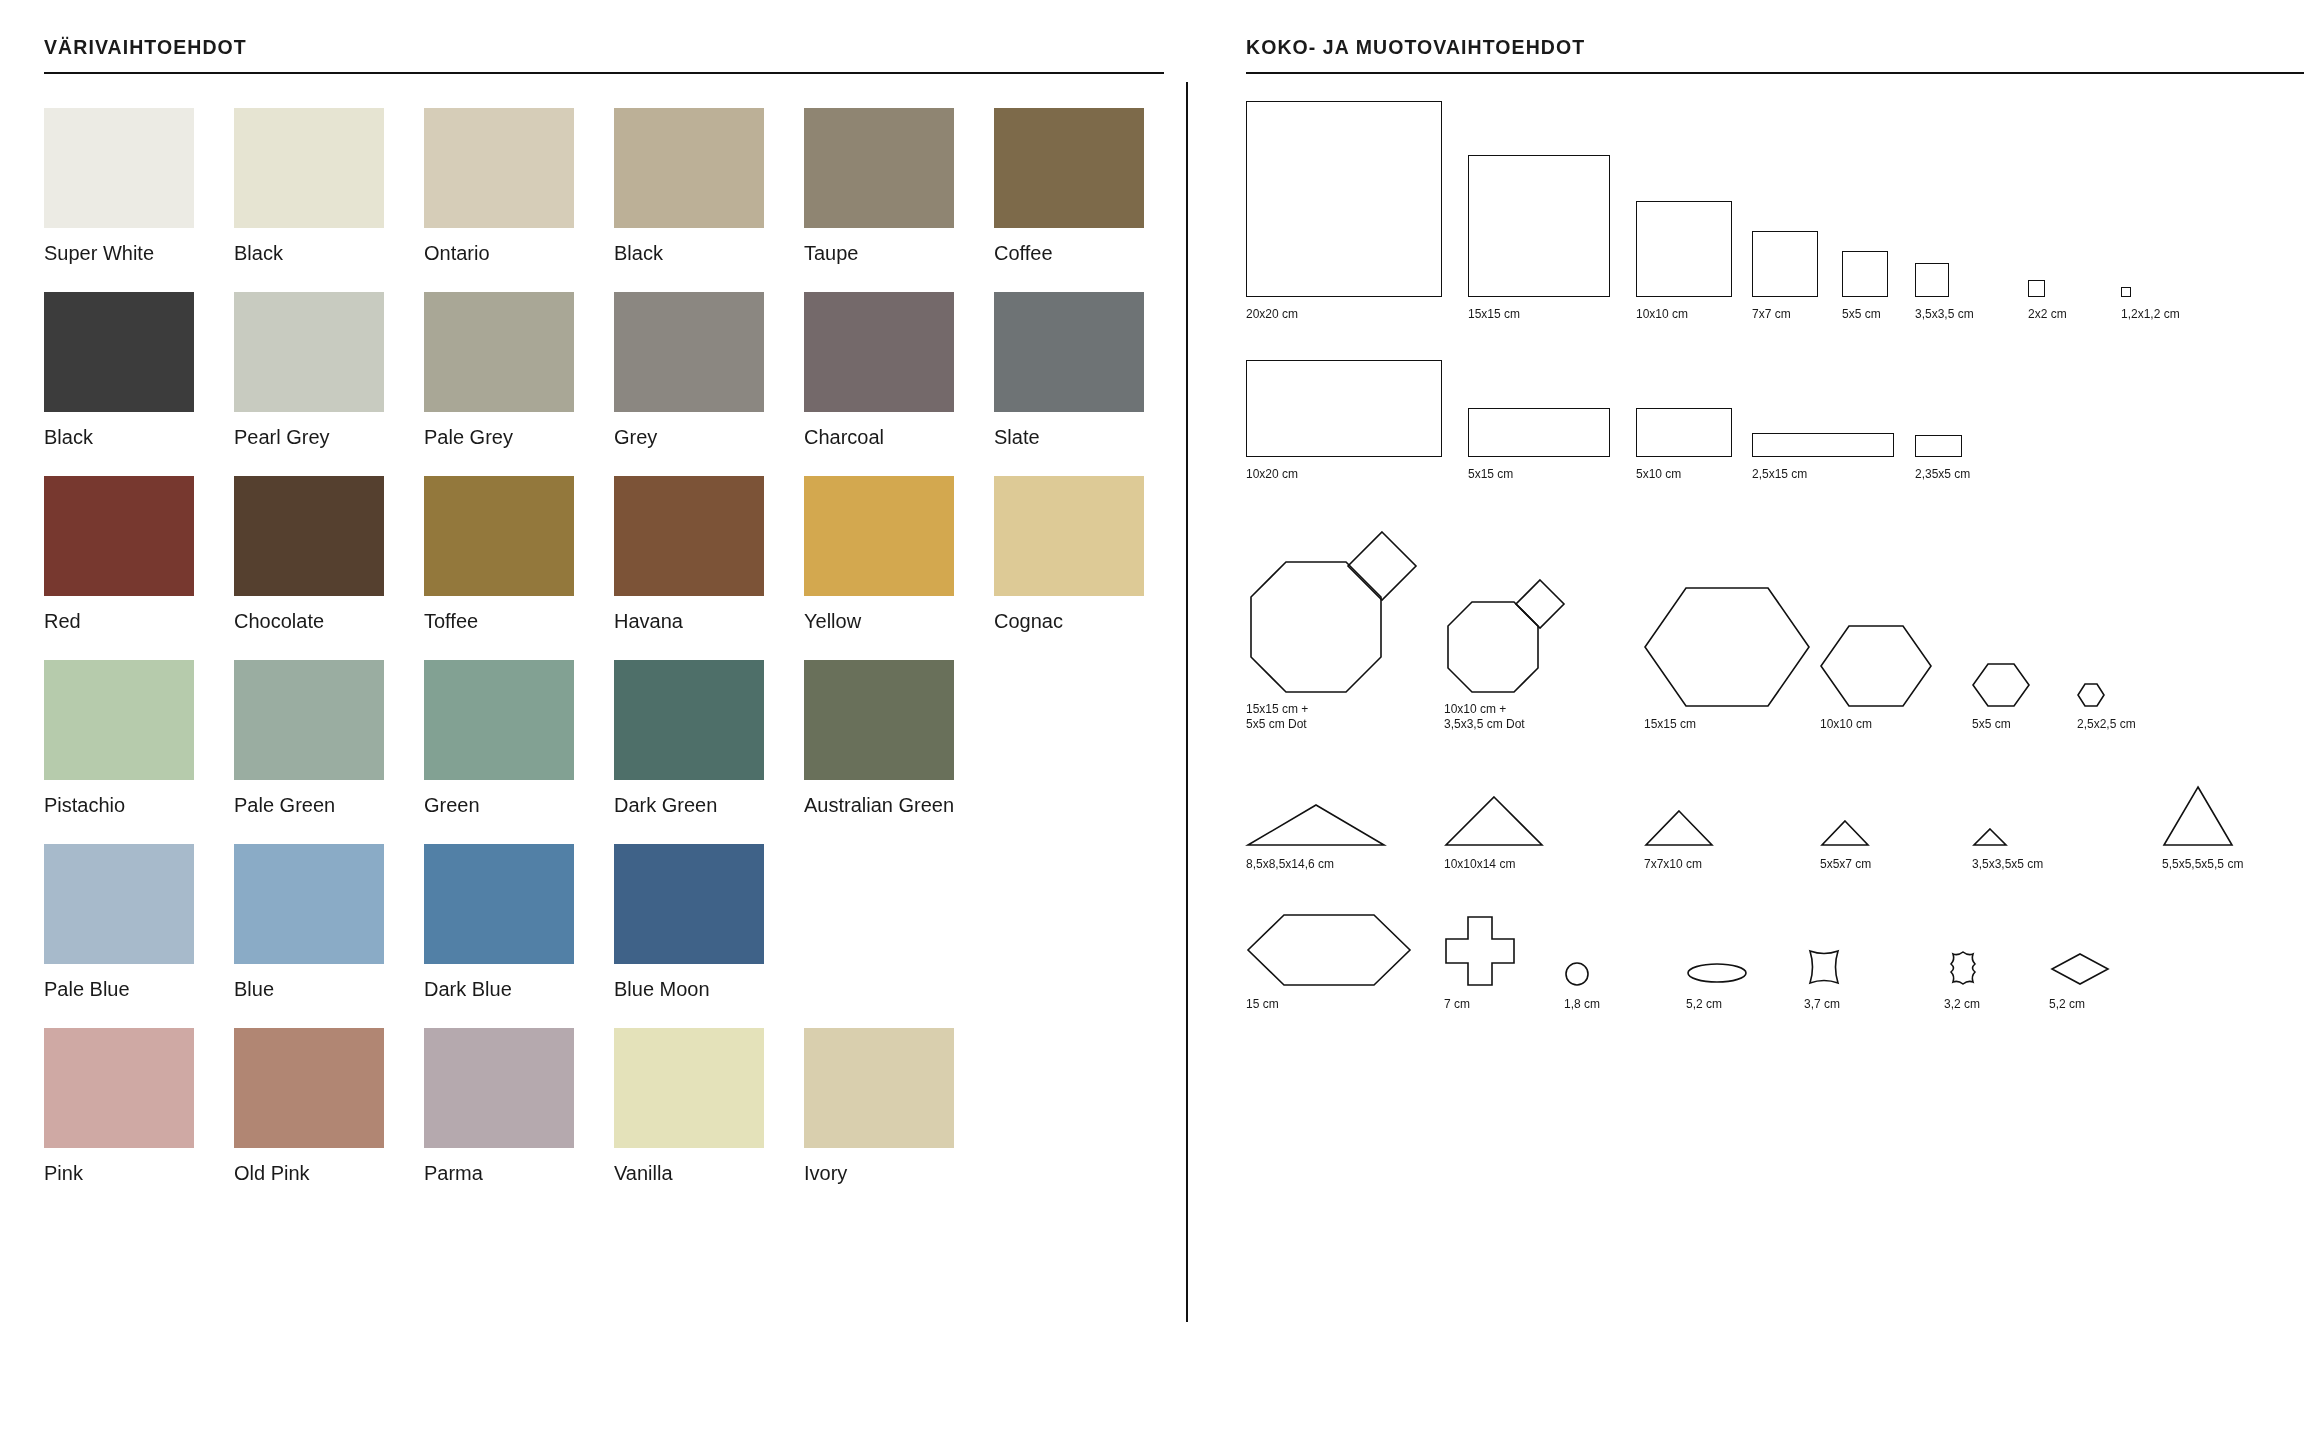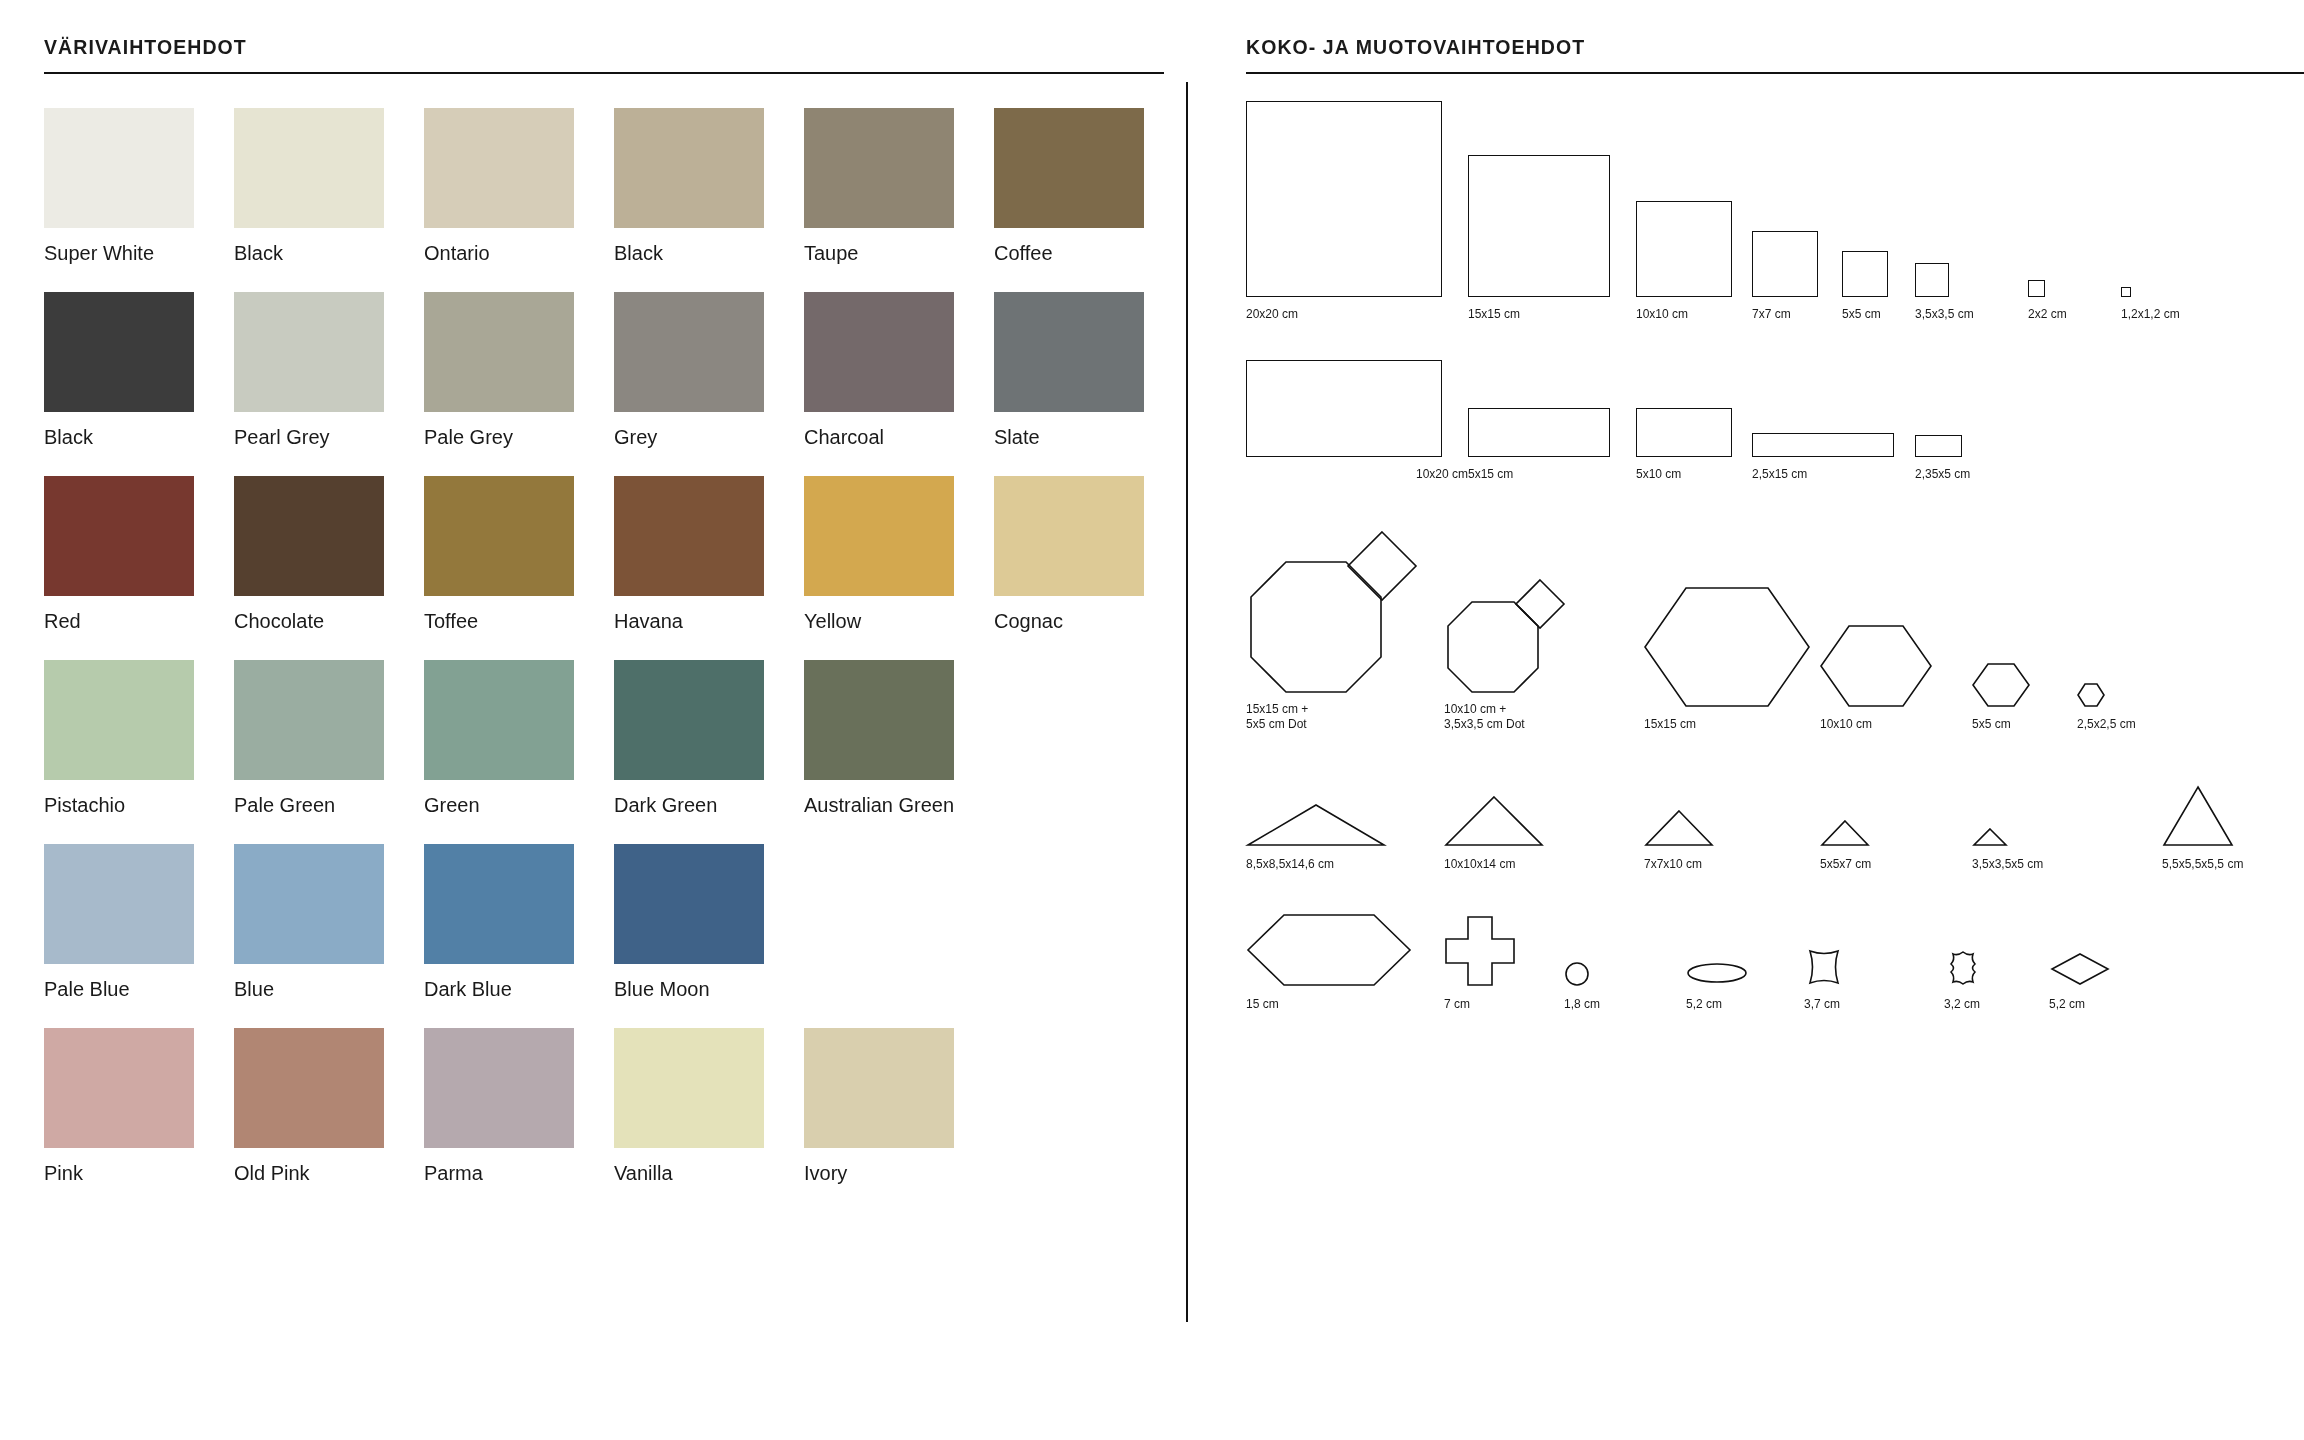--- a/index.html
+++ b/index.html
@@ -312,21 +312,21 @@
         </div>
         <div class="shape-item" style="width:120px;">
           <div class="sq" style="width:10px;height:10px;"></div>
           <div class="shape-cap">1,2x1,2 cm</div>
         </div>
       </div>
     </div>
 
     <div class="shape-row">
       <div class="shape-line" style="height:130px; align-items:flex-end;">
-        <div class="shape-item" style="width:222px;text-align:right;">
+        <div class="shape-item" style="width:222px;">
           <div class="sq" style="width:196px;height:97px;"></div>
           <div class="shape-cap">10x20 cm</div>
         </div>
         <div class="shape-item" style="width:168px;">
           <div class="sq" style="width:142px;height:49px;"></div>
           <div class="shape-cap">5x15 cm</div>
         </div>
         <div class="shape-item" style="width:116px;">
           <div class="sq" style="width:96px;height:49px;"></div>
           <div class="shape-cap">5x10 cm</div>

